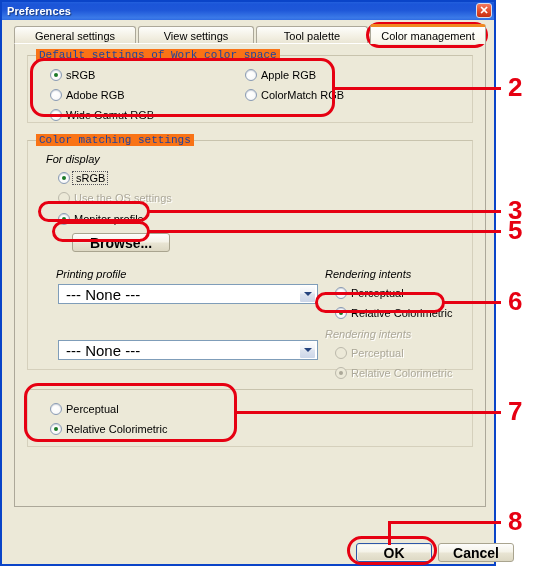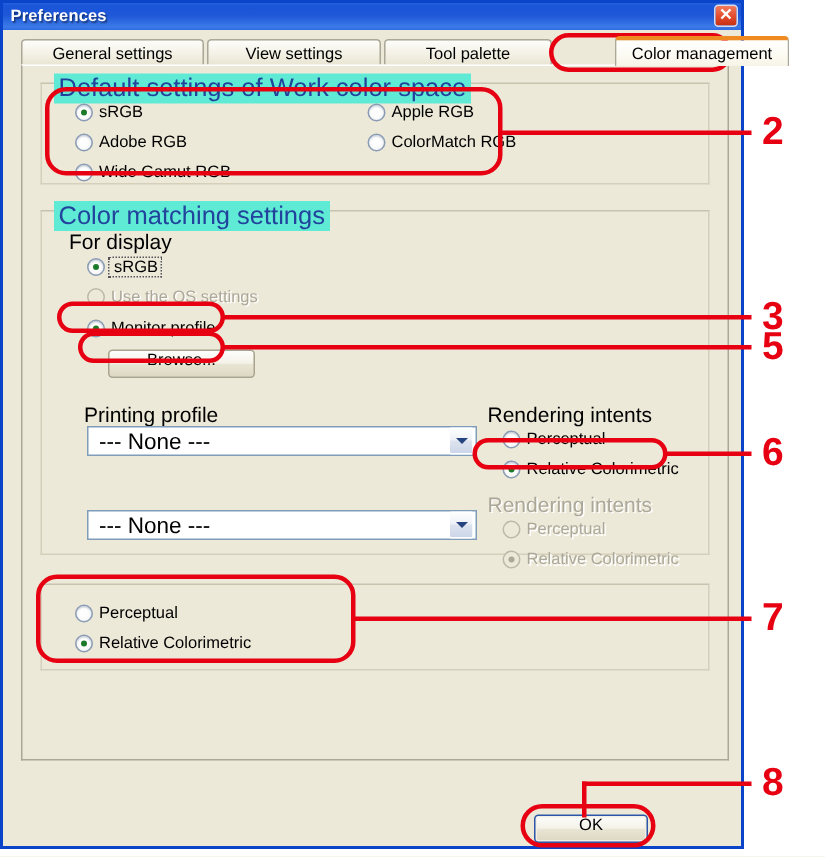--- a/index.html
+++ b/index.html
@@ -59,22 +59,22 @@
     position:absolute;left:12px;top:41px;width:472px;height:464px;
     background:#ece9d8;
     border:1px solid #aca899;
     border-top:1px solid #ffffff;
     box-sizing:border-box;
   }
 
   
   .group{position:absolute;box-sizing:border-box;border:1px solid #d5d0bc;border-top-color:#c8c3ad;}
   .group .legend{
-    position:absolute;top:-7px;left:8px;background:#5eead4;padding:0 3px;
-    color:#21439c;font-size:17px;white-space:nowrap;
+    position:absolute;top:-7px;left:8px;background:#f97316;padding:0 3px;
+    color:#21439c;font-size:11px;white-space:nowrap;font-family:Liberation Mono, monospace;
   }
 
   
   .radio{position:absolute;display:flex;align-items:center;white-space:nowrap;cursor:pointer;}
   .radio .dot{
     width:12px;height:12px;border-radius:50%;
     background:radial-gradient(circle at 40% 35%,#ffffff 0%,#fbfbfb 55%,#eef0f4 100%);
     border:1px solid #8a9bb4;
     box-sizing:border-box;position:relative;flex:0 0 auto;
     box-shadow:inset 0 1px 1px rgba(120,135,160,.35);
@@ -83,21 +83,21 @@
     content:"";position:absolute;left:3px;top:3px;width:4px;height:4px;border-radius:50%;
     background:#1c7a28;
   }
   .radio .lbl{padding-left:4px;font-size:11px;color:#000;line-height:12px;}
   .radio.dis .dot{background:#ece9d8;border-color:#bcb9ab;box-shadow:none;}
   .radio.dis .lbl{color:#aca899;text-shadow:1px 1px 0 #fff;}
   .radio.dis.on .dot:after{background:#aca899;}
   .radio .lbl.focus{border:1px dotted #55545a;padding:0 2px 0 3px;margin-left:2px;}
 
   
-  .plain{position:absolute;font-size:14px;color:#000;white-space:nowrap;}
+  .plain{position:absolute;font-size:11px;color:#000;white-space:nowrap;font-style:italic;}
   .plain.dis{color:#aca899;text-shadow:1px 1px 0 #fff;}
 
   
   .combo{
     position:absolute;height:20px;box-sizing:border-box;
     border:1px solid #7f9db9;background:#fff;
     display:flex;align-items:center;cursor:pointer;
   }
   .combo .val{padding-left:7px;font-size:15px;color:#000;flex:1;}
   .combo .arrowbox{
@@ -109,22 +109,22 @@
   .combo .arrowbox .chev{
     width:0;height:0;border-left:4px solid transparent;border-right:4px solid transparent;
     border-top:4px solid #25437e;
   }
 
   
   .btn{
     position:absolute;box-sizing:border-box;
     background:linear-gradient(to bottom,#fdfdfc 0%,#f4f2e7 48%,#e9e5d4 52%,#ddd8c3 100%);
     border:1px solid #a9a48f;border-radius:3px;
-    display:flex;justify-content:center;
-    font-size:11px;color:#000;cursor:pointer;
+    display:flex;align-items:center;justify-content:center;
+    font-size:14px;color:#000;cursor:pointer;font-weight:bold;
   }
   .btn.default{border:1px solid #2d56a8;box-shadow:inset 0 0 0 1px #f2f0e6;}
 
   
   .hl{
     position:absolute;border:3px solid #e60012;border-radius:14px;
     box-sizing:border-box;pointer-events:none;
   }
   .lead{position:absolute;background:#e60012;pointer-events:none;}
   .num{
@@ -148,21 +148,21 @@
     <div class="tabstrip">
       <div class="tab" style="left:0px;width:122px;">
         <span>General settings</span>
       </div>
       <div class="tab" style="left:124px;width:116px;">
         <span>View settings</span>
       </div>
       <div class="tab" style="left:242px;width:112px;">
         <span>Tool palette</span>
       </div>
-      <div class="tab active" style="left:356px;width:116px;margin-left:40px;">
+      <div class="tab active" style="left:356px;width:116px;">
         <span>Color management</span>
       </div>
     </div>
 
     <div class="tabbody">
 
       <div class="group" style="left:12px;top:11px;width:446px;height:68px;">
         <span class="legend">Default settings of Work color space</span>
 
         <div class="radio on" style="left:22px;top:13px;">
@@ -254,20 +254,23 @@
           <span class="dot"></span>
           <span class="lbl">Relative Colorimetric</span>
         </div>
       </div>
 
     </div>
 
     <div class="btn default" style="left:354px;top:541px;width:76px;height:19px;">
       <span>OK</span>
     </div>
+    <div class="btn" style="left:436px;top:541px;width:76px;height:19px;">
+      <span>Cancel</span>
+    </div>
 
   </div>
 
   <div class="hl" style="left:366px;top:22px;width:122px;height:26px;border-radius:13px;"></div>
 
   <div class="hl" style="left:30px;top:58px;width:305px;height:59px;"></div>
   <div class="lead" style="left:332px;top:87px;width:169px;height:3px;"></div>
   <div class="num" style="left:508px;top:74px;">2</div>
 
   <div class="hl" style="left:38px;top:201px;width:112px;height:21px;border-radius:11px;"></div>

